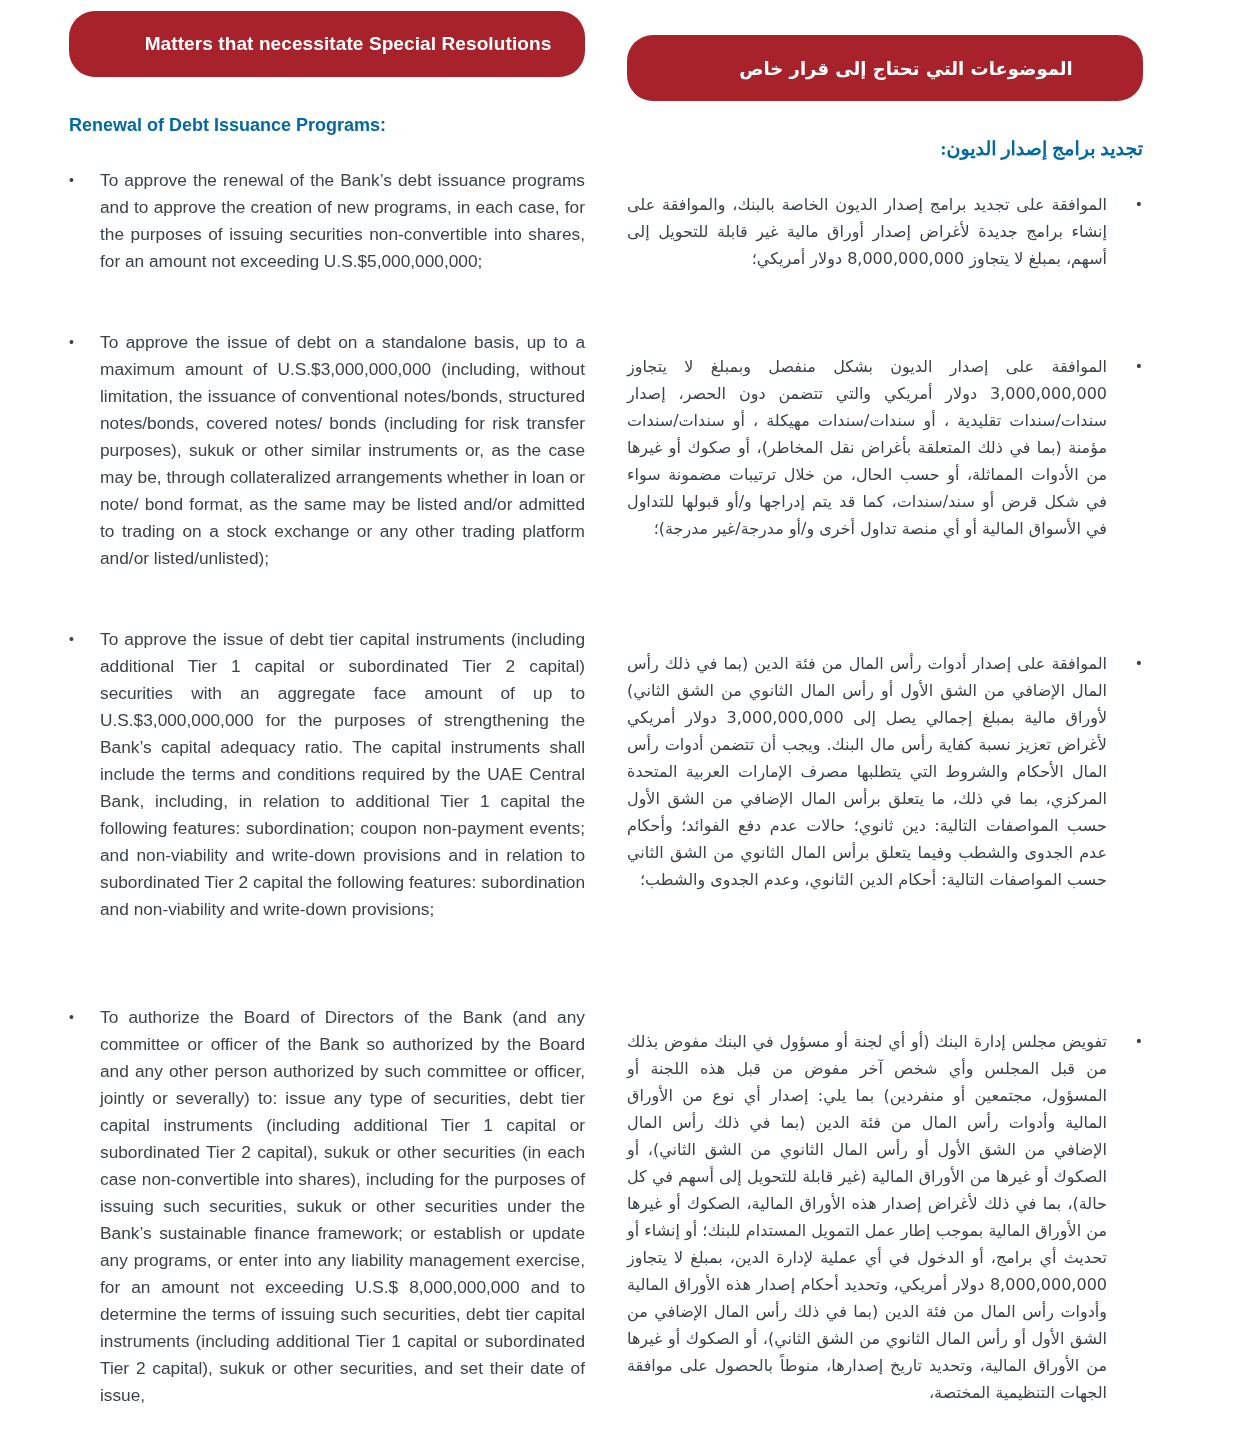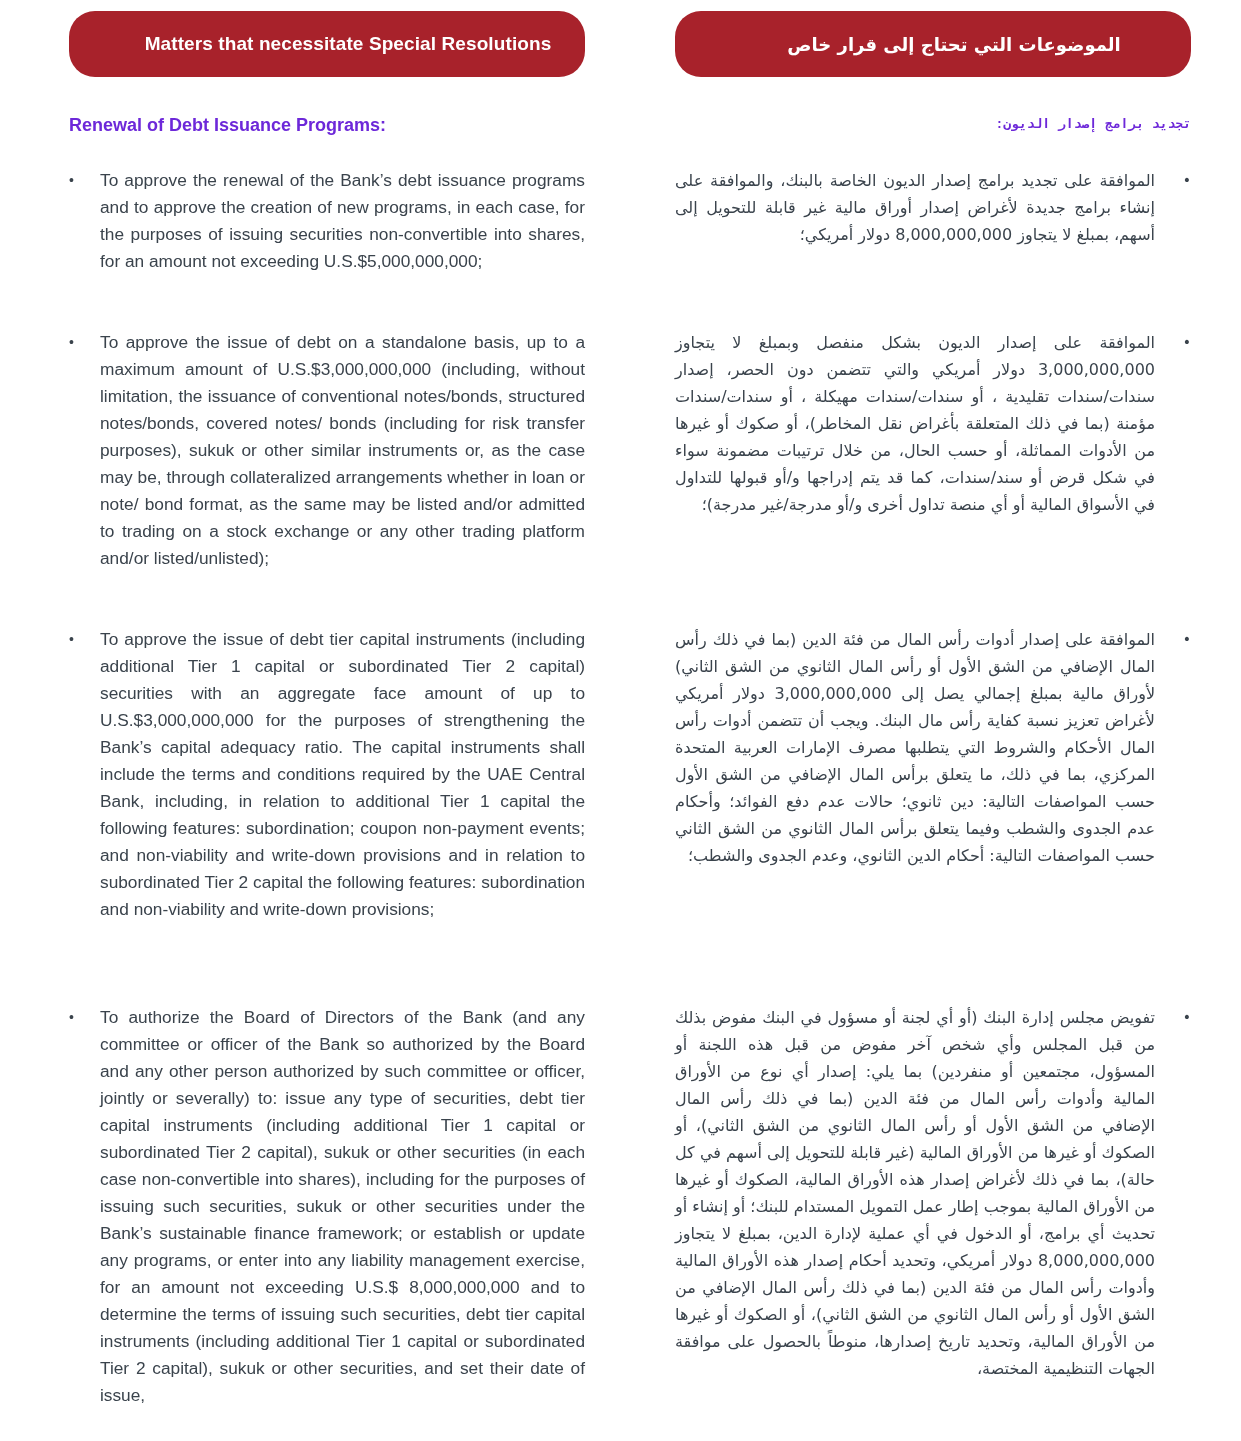--- a/index.html
+++ b/index.html
@@ -13,21 +13,21 @@
       overflow: hidden;
       position: relative;
       color: #333c45;
       font-family: "Liberation Sans", "DejaVu Sans", sans-serif;
     }
     .col {
       position: absolute;
       top: 11px;
     }
     .col-en { left: 69px; width: 516px; }
-    .col-ar { left: 675px; width: 516px; direction: rtl; }
+    .col-ar { left: 627px; width: 516px; direction: rtl; margin-top: 24px; }
 
     .header-bar {
       background: #a8222b;
       color: #ffffff;
       border-radius: 26px;
       height: 66px;
       display: flex;
       align-items: center;
       justify-content: center;
       font-weight: bold;
@@ -38,25 +38,25 @@
     .col-ar .header-bar {
       font-family: "DejaVu Sans", sans-serif;
       font-size: 18px;
     }
 
     .section-title {
       margin-top: 37px;
       font-weight: bold;
       font-size: 18px;
       line-height: 22px;
-      color: #6d28d9;
+      color: #0369a1;
     }
     .col-ar .section-title {
-      font-family: Liberation Mono, monospace;
-      font-size: 13px;
+      font-family: Liberation Serif, serif;
+      font-size: 19px;
     }
 
     ul.items {
       list-style: none;
       margin: 31px 0 0 0;
       padding: 0;
     }
     ul.items li {
       position: relative;
       padding-left: 31px;

